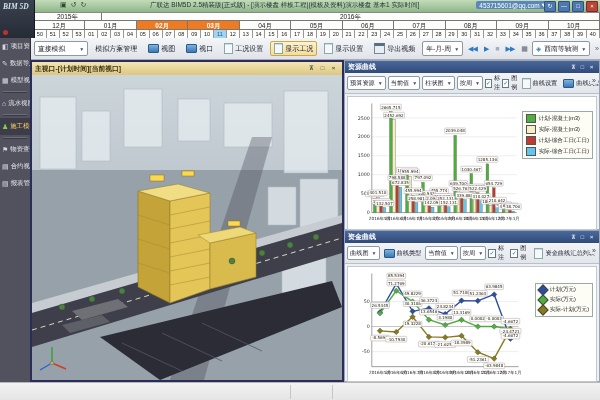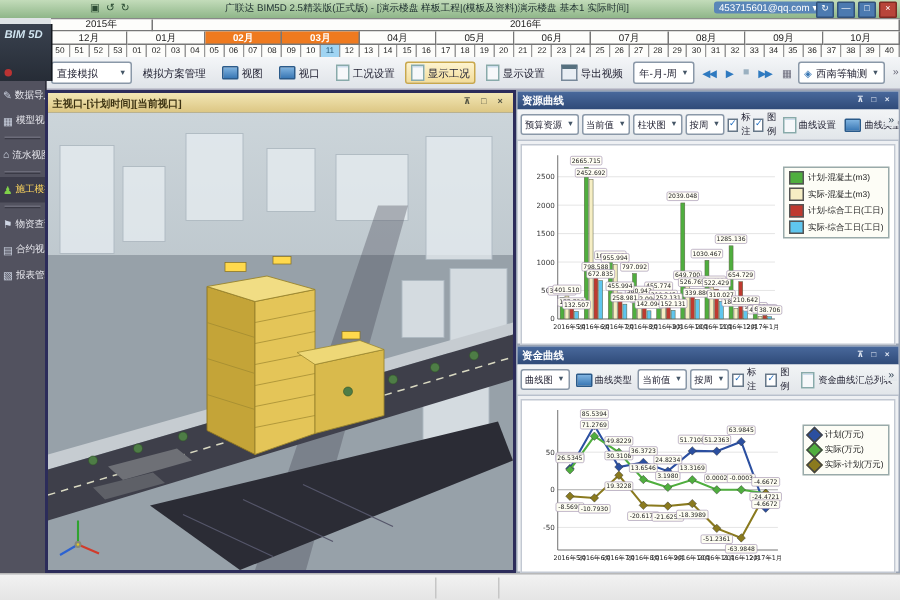--- a/index.html
+++ b/index.html
@@ -10,22 +10,22 @@
     background:linear-gradient(#c3dcba,#8fb689);display:flex;align-items:center;font-size:7px;color:#1d3322;}
   .titlebar .title{position:absolute;left:150px;top:1px;width:280px;white-space:nowrap;overflow:hidden;
     font-size:6.5px;color:#233;}
   .account-box{position:absolute;right:52px;top:1px;background:#5a86b8;color:#fff;border-radius:2px;
     padding:0 3px;font-size:6.5px;display:flex;align-items:center;gap:2px;}
   .winbtns{position:absolute;right:2px;top:1px;display:flex;gap:2px;}
   .winbtn{width:10px;height:9px;background:#4c7ab0;border:1px solid #31517a;border-radius:1px;
     color:#fff;font-size:6px;line-height:8px;text-align:center;}
   .winbtn.close{background:#b8453a;border-color:#7e2a22;}
   .qat{position:absolute;left:60px;top:1px;display:flex;gap:4px;color:#2b4b33;font-size:7px;}
-  .logo{position:absolute;left:0;top:16px;width:34px;height:38px;background:linear-gradient(#3a424f,#262c36);
-    color:#cfe3ef;z-index:5;border-right:1px solid #14181f;}
+  .logo{position:absolute;left:0;top:0;width:34px;height:38px;background:linear-gradient(#3a424f,#262c36);
+    color:#cfe3ef;z-index:5;border-right:1px solid #14181f;font-family:Liberation Serif, serif;}
   .logo .lg{font-size:7.5px;font-weight:bold;font-style:italic;padding:2px 2px 0 3px;letter-spacing:0;}
   .logo .dot{position:absolute;left:3px;bottom:3px;width:5px;height:5px;background:#b33;border-radius:50%;}
   
   .timeline{position:absolute;left:34px;top:12px;width:566px;height:26px;background:#fff;
     border-top:1px solid #888;}
   .tl-row{display:flex;width:100%;box-sizing:border-box;}
   .tl-cell{box-sizing:border-box;border-right:1px solid #777;border-bottom:1px solid #777;
     text-align:center;overflow:hidden;white-space:nowrap;background:#fdfdfb;color:#222;}
   .tl-years .tl-cell{height:8px;font-size:6.5px;line-height:8px;}
   .tl-months .tl-cell{height:9px;font-size:6.5px;line-height:9px;flex:1;}

